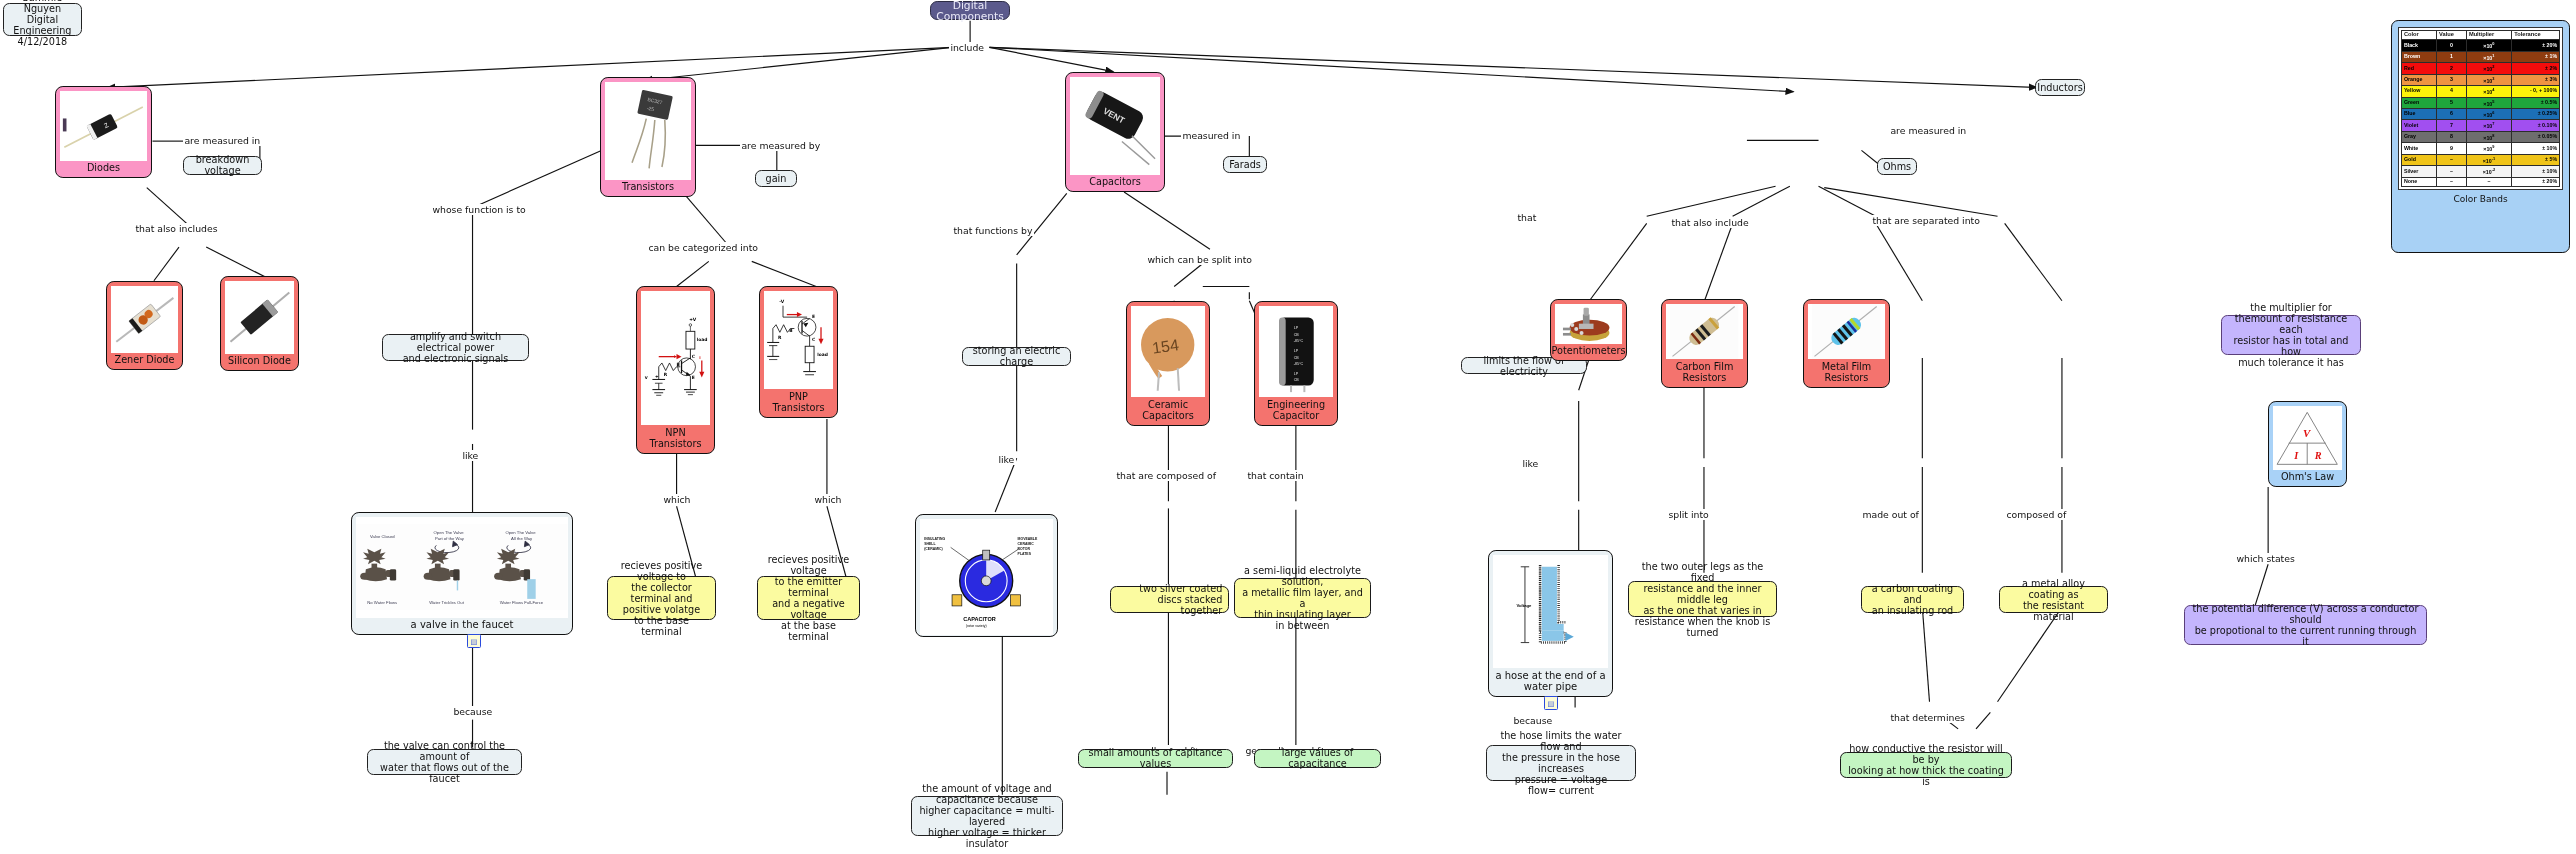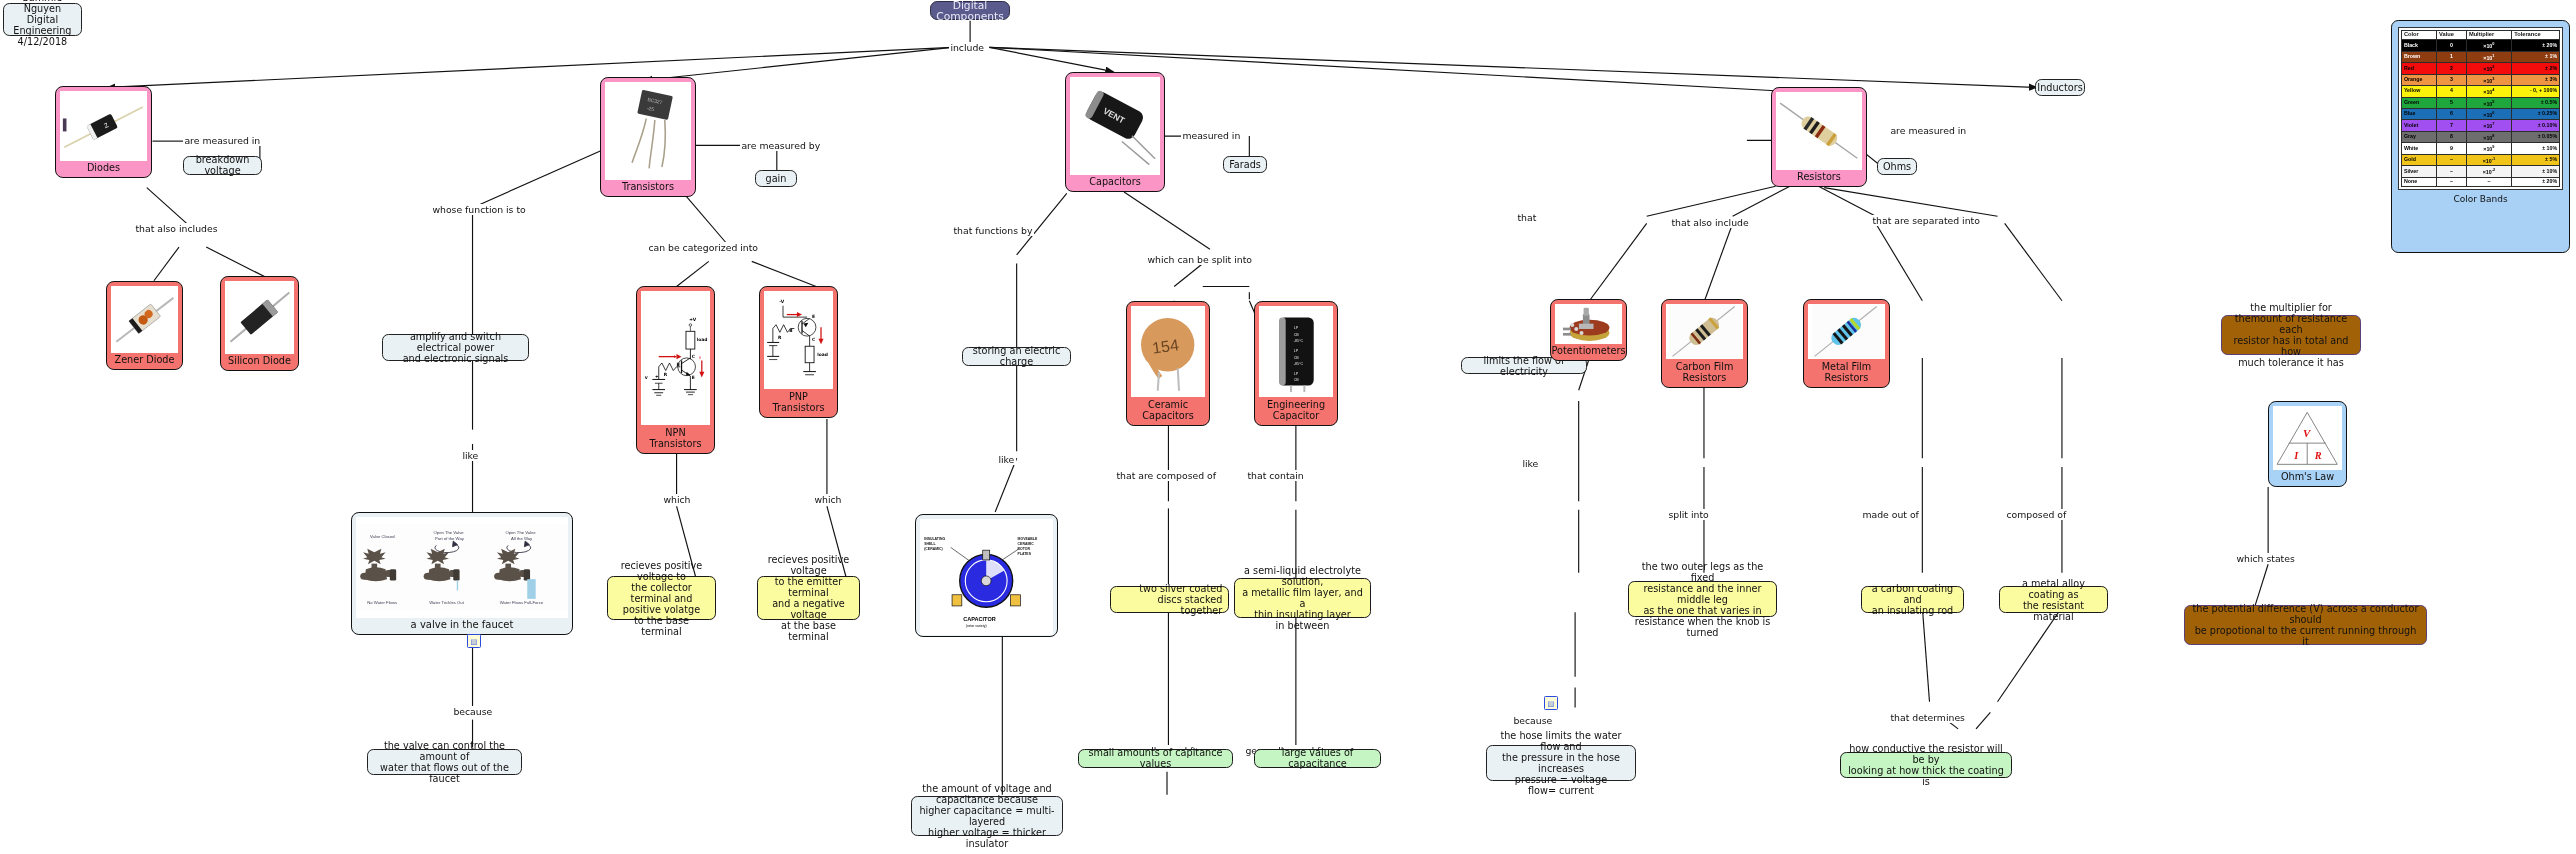--- a/index.html
+++ b/index.html
@@ -11,21 +11,21 @@
 
   
   .tnode{
     border:1px solid #222;border-radius:6.4px;background:#eaf1f4;
     color:#111;font-size:9.7px;line-height:11px;text-align:center;
     padding:2.9px 5.7px;display:flex;align-items:center;justify-content:center;
     white-space:pre-line;
   }
   .tnode.yellow{background:#fbfba0;border-color:#1a1a1a;}
   .tnode.green{background:#c4f5c2;border-color:#1a1a1a;}
-  .tnode.purple{background:#a16207;border-color:#5a3f7a;}
+  .tnode.purple{background:#c4b5fd;border-color:#5a3f7a;}
   .tnode.title{background:#5b5a8c;color:#e9e9f7;border-color:#2c2c44;font-size:10.7px;border-radius:7.2px;}
 
   
   .card{border:1.6px solid #111;border-radius:7.9px;display:flex;flex-direction:column;
         align-items:center;padding:4.3px 4.3px 1.4px 4.3px;box-sizing:border-box;}
   .card.pink{background:#fb95c5;}
   .card.red{background:#f4736e;}
   .card.blue{background:#a9d2f7;}
   .card.lightbox{background:#eaf1f4;}
   .card .pic{background:#ffffff;width:100%;flex:1 1 auto;position:relative;overflow:hidden;}
@@ -490,41 +490,41 @@
 in between</div>
 
 <div class="node tnode green" style="left:1078px;top:749px;width:155px;height:18.6px;">small amounts of capitance values</div>
 <div class="node tnode green" style="left:1254px;top:749px;width:127px;height:18.6px;">large values of capacitance</div>
 
 <div class="node tnode" style="left:911px;top:796px;width:152px;height:40px;">the amount of voltage and
 capacitance because
 higher capacitance = multi-layered
 higher voltage = thicker insulator</div>
 
-<div class="node card pink" style="left:1771px;top:87px;width:96px;height:100px;">
-  <div class="pic">
-    <svg viewBox="0 0 124 92" style="width:100%;height:100%">
-      <rect width="124" height="92" fill="#fff"></rect>
-      <line x1="6" y1="6" x2="118" y2="86" stroke="#a5a5a5" stroke-width="2"></line>
-      <g transform="rotate(35 62 46)">
-        <rect x="34" y="36" width="58" height="20" rx="9" fill="#e0cf9e"></rect>
-        <rect x="42" y="36" width="5" height="20" fill="#2a2a2a"></rect>
-        <rect x="52" y="36" width="5" height="20" fill="#1d1d1d"></rect>
-        <rect x="62" y="36" width="5" height="20" fill="#8a2c14"></rect>
-        <rect x="82" y="36" width="5" height="20" fill="#caa13c"></rect>
-      </g>
-    </svg>
-  </div>
-  <div class="cap">Resistors</div>
-</div>
 
 <div class="node tnode" style="left:1877px;top:158px;width:40px;height:17px;">Ohms</div>
 
 <div class="node tnode" style="left:1461px;top:357px;width:126px;height:17px;">limits the flow of electricity</div>
 
+<div class="node card lightbox" style="left:1488px;top:550px;width:125px;height:147px;">
+  <div class="pic">
+    <svg viewBox="0 0 92 134" style="width:100%;height:100%">
+      <rect width="92" height="134" fill="#fff"></rect>
+      <path d="M34,12 L34,92 L64,92 L64,104 L34,104 L34,12 M56,12 L56,80 L64,80" fill="none" stroke="#2b2b2b" stroke-width="3" stroke-dasharray="1 1.5"></path>
+      <path d="M36,14 L54,14 L54,82 L62,82 L62,90 L36,90 Z" fill="#8ac6e8"></path>
+      <path d="M36,90 L62,90 L62,102 L36,102 Z" fill="#8ac6e8"></path>
+      <path d="M64,92 l10,5 l-10,5 z" fill="#5aa7d6"></path>
+      <line x1="16" y1="14" x2="16" y2="104" stroke="#3a3a3a" stroke-width="1.2"></line>
+      <line x1="11" y1="14" x2="21" y2="14" stroke="#3a3a3a" stroke-width="1.2"></line>
+      <line x1="11" y1="104" x2="21" y2="104" stroke="#3a3a3a" stroke-width="1.2"></line>
+      <text x="6" y="62" font-size="5" font-weight="bold" font-family="sans-serif">Voltage</text>
+    </svg>
+  </div>
+  <div class="cap">a hose at the end of a water pipe</div>
+</div>
 <div class="attach-icon" style="left:1544px;top:696px;">▤</div>
 
 <div class="node tnode" style="left:1486px;top:745px;width:150px;height:36px;">the hose limits the water flow and
 the pressure in the hose increases
 pressure = voltage
 flow= current</div>
 
 <div class="node card red" style="left:1550px;top:299px;width:77px;height:62px;">
   <div class="pic">
     <svg viewBox="0 0 100 56" style="width:100%;height:100%">

